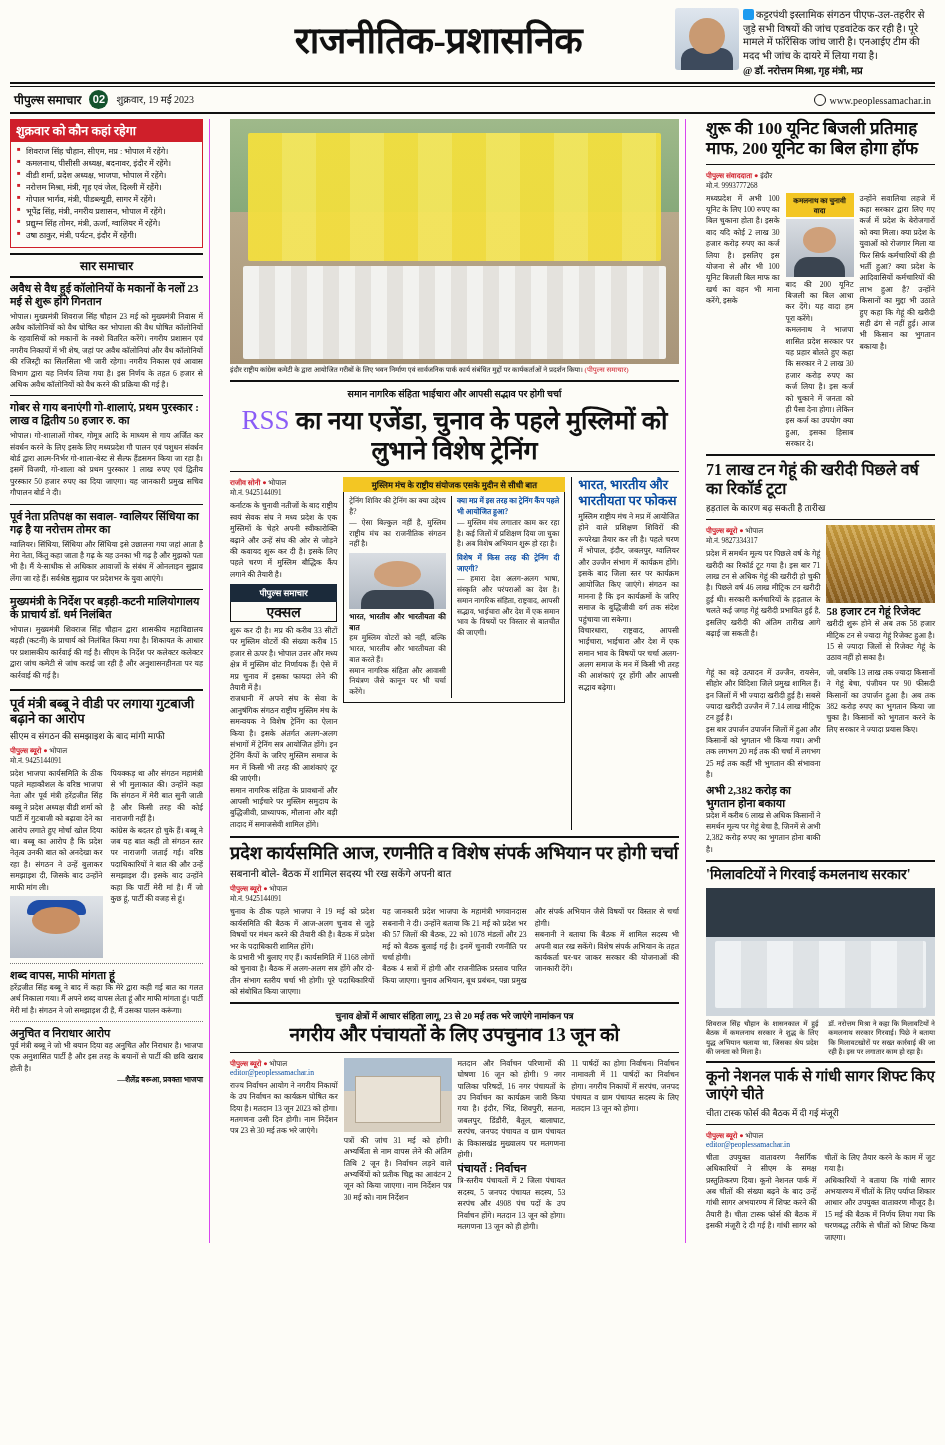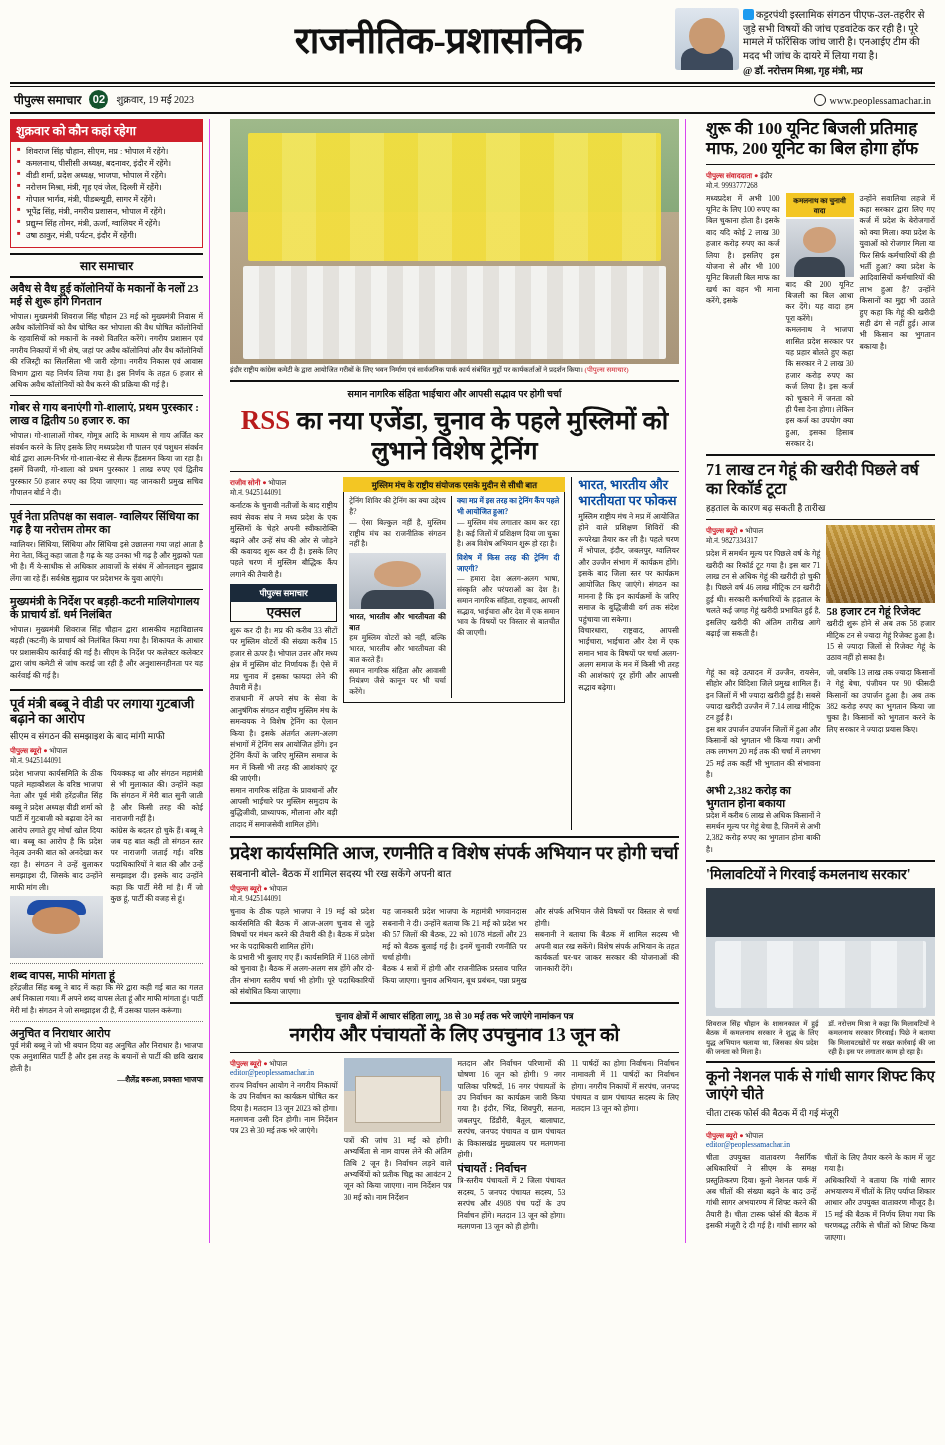--- a/index.html
+++ b/index.html
@@ -87,21 +87,21 @@
   .portrait::after{ content:""; position:absolute; left:26%; top:14%; width:48%; height:46%; border-radius:50%; background:#cfa07a;}
   .portrait::before{ content:""; position:absolute; left:12%; bottom:0; width:76%; height:34%; border-radius:14px 14px 0 0; background:#3a4450;}
   .turban { background:linear-gradient(#dfe3e8,#b7bec8); }
   .turban::after{ content:""; position:absolute; left:24%; top:18%; width:52%; height:44%; border-radius:50%; background:#c98f63;}
   .turban::before{ content:""; position:absolute; left:18%; top:6%; width:64%; height:24%; border-radius:16px 16px 4px 4px; background:#1f4ea8;}
   .yellowbar{ background:#f3c623; font-family:"Liberation Serif",serif; font-weight:bold; font-size:8.4px; padding:2px 5px; }
   .darkbar{ background:#1b2a3a; color:#fff; font-family:"Liberation Serif",serif; font-weight:bold; font-size:8.6px; padding:3px 5px;}
   .qbox { border:1px solid #111; padding:4px 5px; }
   .q { color:#0b4da2; font-weight:bold; }
   .a { }
-  .rss { color:#b91c1c; font-family:"Liberation Serif",serif; font-weight:bold; }
+  .rss { color:#8b5cf6; font-family:"Liberation Serif",serif; font-weight:normal; }
   .center{ text-align:center; }
   .small7 { font-size:7.4px; font-family:"Liberation Serif",serif; line-height:1.45; text-align:justify;}
   .mailline{ font-family:"Liberation Serif",serif; font-size:7.6px; }
   .mail-blue{ color:#0b4da2; }
   .pillar { border-left:1px solid #d946ef; padding-left:20px; }
   .nb { font-family:"Liberation Serif",serif; }
 </style>
 </head>
 <body>
 
@@ -264,21 +264,21 @@
       <div class="byline">मो.नं. 9425144091</div>
       <div class="three" style="margin-top:3px">
         <div class="body">चुनाव के ठीक पहले भाजपा ने 19 मई को प्रदेश कार्यसमिति की बैठक में आज-अलग चुनाव से जुड़े विषयों पर मंथन करने की तैयारी की है। बैठक में प्रदेश भर के पदाधिकारी शामिल होंगे।</div>
         <div class="body">के प्रभारी भी बुलाए गए हैं। कार्यसमिति में 1168 लोगों को चुनावा है। बैठक में अलग-अलग सत्र होंगे और दो-तीन संभाग स्तरीय चर्चा भी होगी। पूरे पदाधिकारियों को संबोधित किया जाएगा।</div>
         <div class="body">यह जानकारी प्रदेश भाजपा के महामंत्री भगवानदास सबनानी ने दी। उन्होंने बताया कि 21 मई को प्रदेश भर की 57 जिलों की बैठक, 22 को 1078 मंडलों और 23 मई को बैठक बुलाई गई है। इनमें चुनावी रणनीति पर चर्चा होगी।</div>
         <div class="body">बैठक 4 सत्रों में होगी और राजनीतिक प्रस्ताव पारित किया जाएगा। चुनाव अभियान, बूथ प्रबंधन, पन्ना प्रमुख और संपर्क अभियान जैसे विषयों पर विस्तार से चर्चा होगी।</div>
         <div class="body">सबनानी ने बताया कि बैठक में शामिल सदस्य भी अपनी बात रख सकेंगे। विशेष संपर्क अभियान के तहत कार्यकर्ता घर-घर जाकर सरकार की योजनाओं की जानकारी देंगे।</div>
       </div>
 
       <div class="hrule thick" style="margin-top:5px"></div>
-      <div class="kicker" style="font-size:9px">चुनाव क्षेत्रों में आचार संहिता लागू, 38 से 30 मई तक भरे जाएंगे नामांकन पत्र</div>
+      <div class="kicker" style="font-size:9px">चुनाव क्षेत्रों में आचार संहिता लागू, 23 से 20 मई तक भरे जाएंगे नामांकन पत्र</div>
       <div class="hl" style="font-size:19px;text-align:center;margin-top:2px">नगरीय और पंचायतों के लिए उपचुनाव 13 जून को</div>
       <div class="hrule"></div>
       <div style="display:flex;gap:6px;margin-top:3px">
         <div style="width:110px">
           <div class="byline">
             <span class="b1">पीपुल्स ब्यूरो</span>
             <span class="dot-red">●</span>
             <span>भोपाल</span>
           </div>
           <div class="mailline mail-blue">editor@peoplessamachar.in</div>

